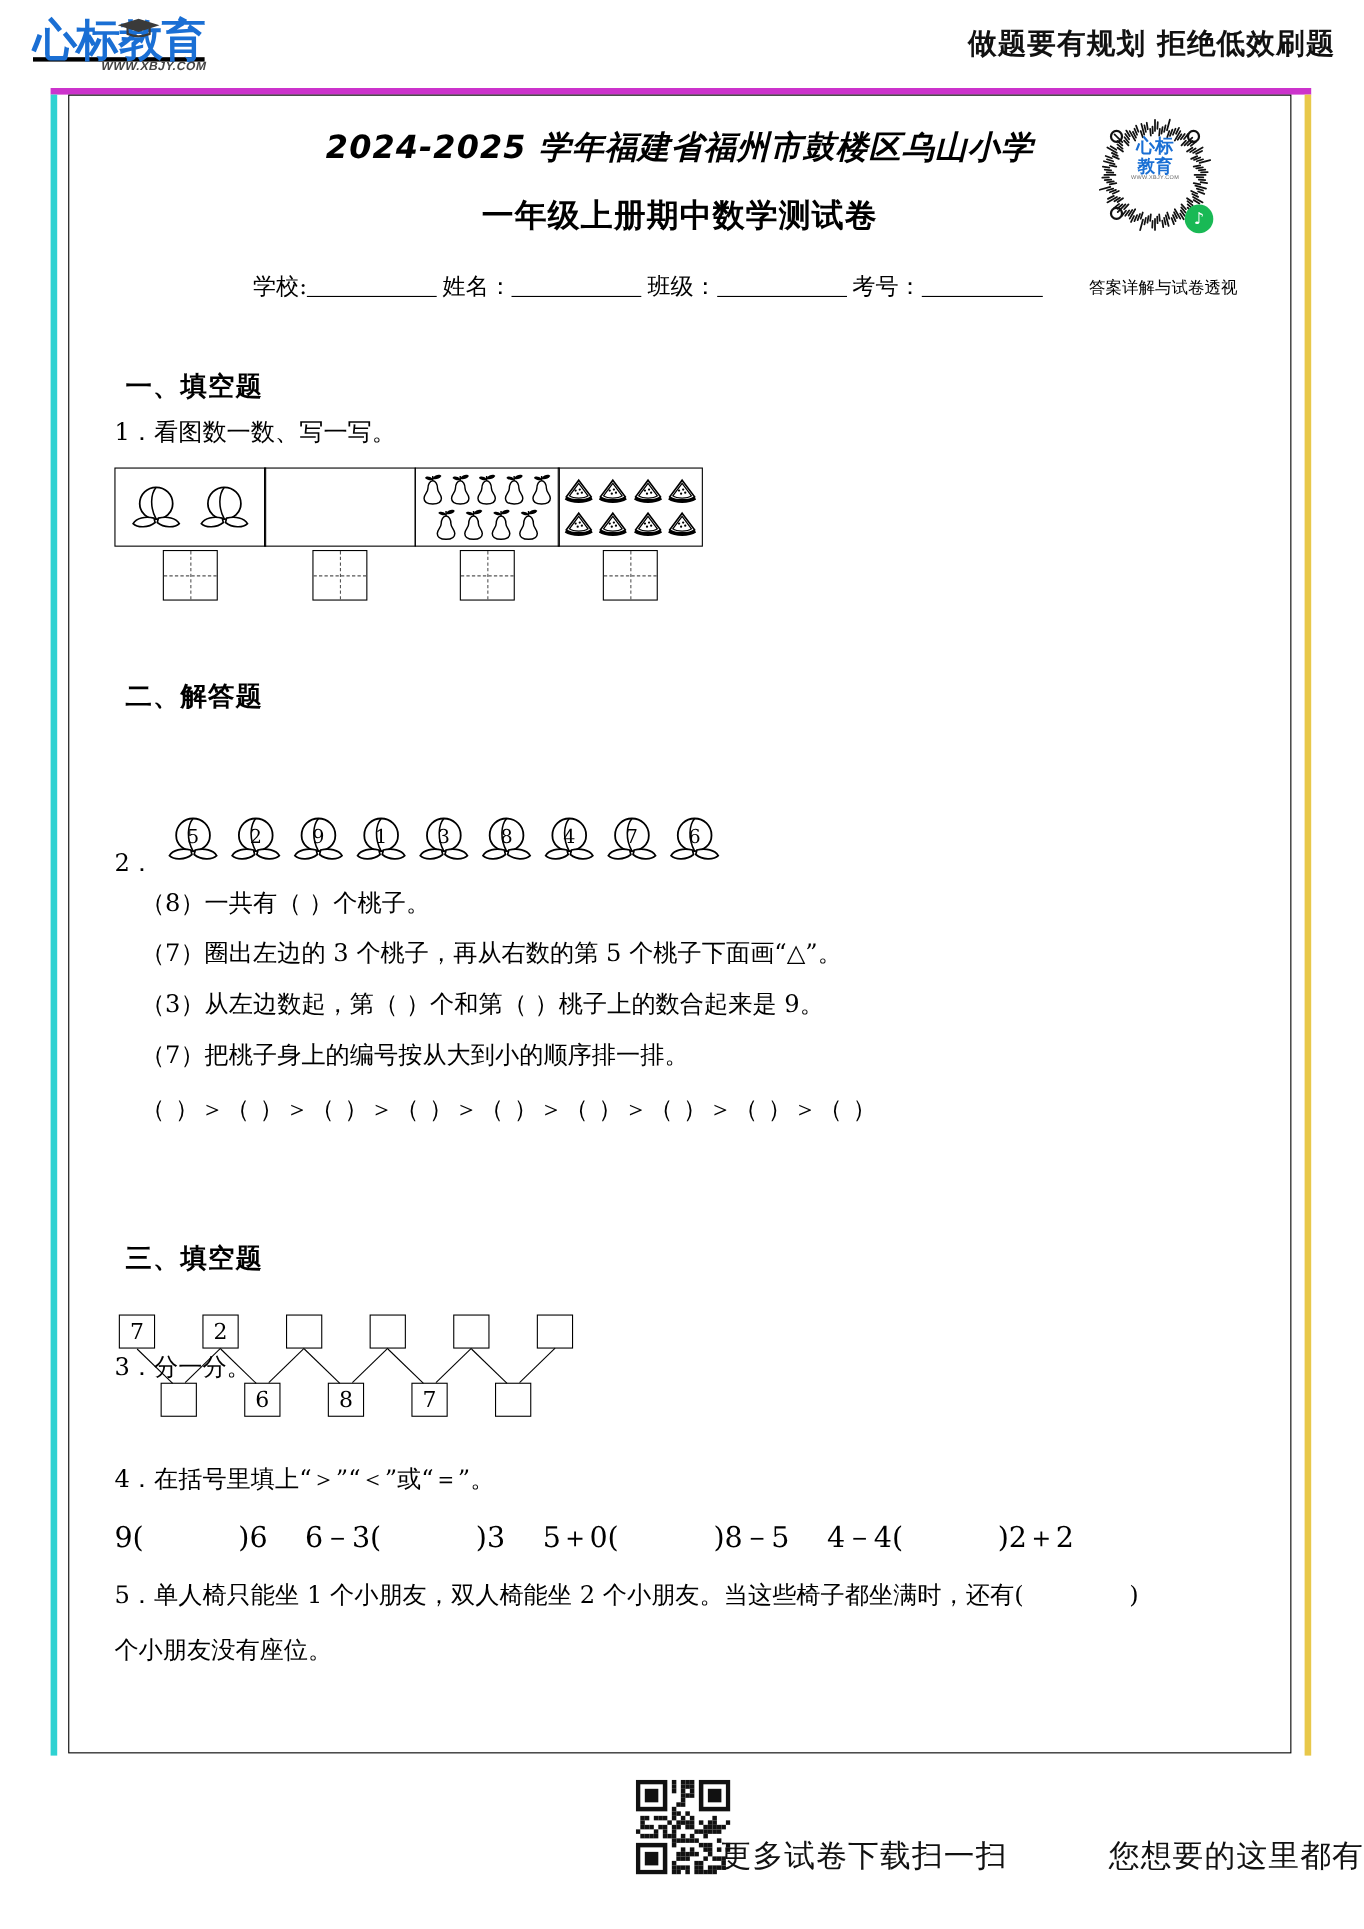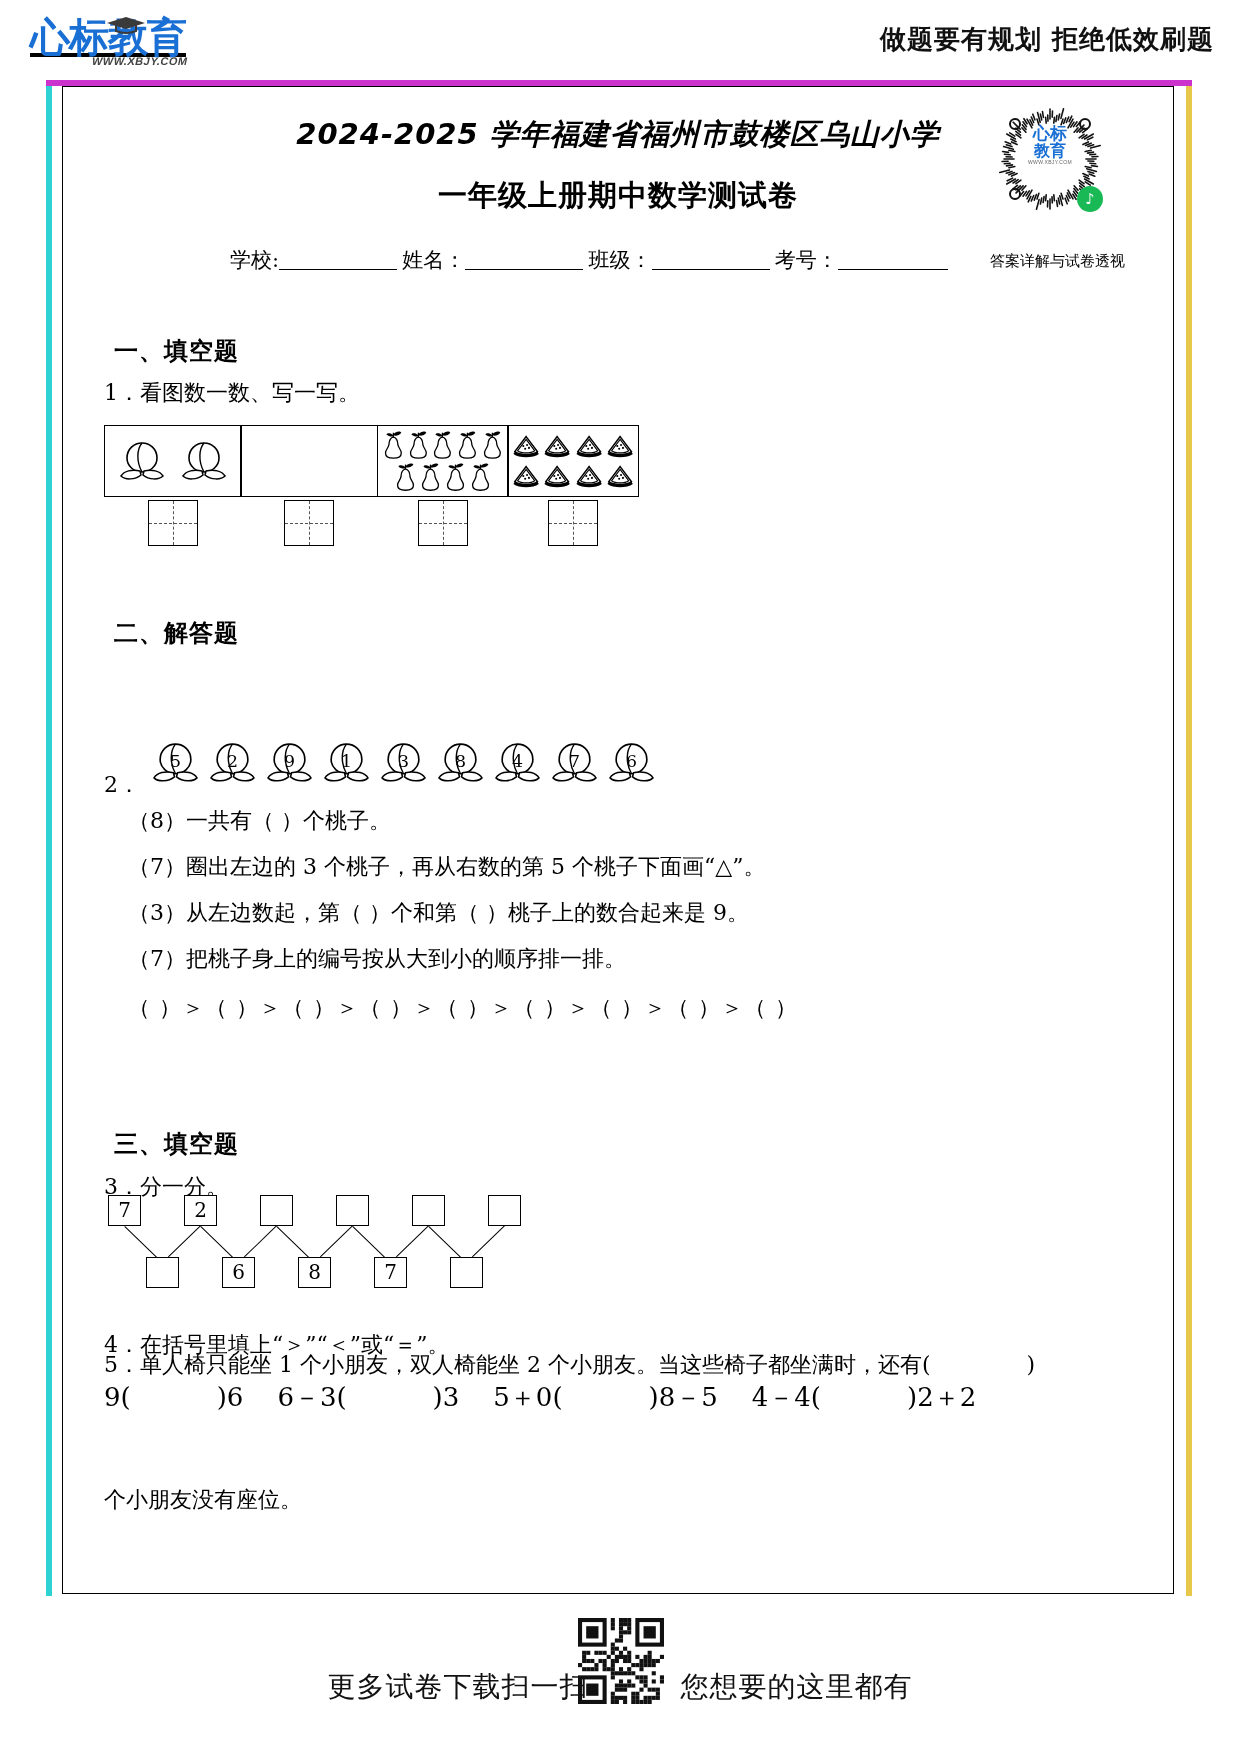--- a/index.html
+++ b/index.html
@@ -166,21 +166,21 @@
   .cmp-row .gap{display:inline-block;width:86px;}
   .cmp-row .sep{display:inline-block;width:34px;}
   
   .footer{
     position:absolute;left:0;top:1640px;width:1240px;height:90px;
   }
   .foot-qr{
     position:absolute;left:578px;top:-22px;width:86px;height:86px;
   }
   .foot-text{
-    position:absolute;left:0;top:28px;width:1240px;text-align:center;
+    position:absolute;left:0;top:28px;width:1240px;text-align:right;
     font-family:"DejaVu Sans","Liberation Sans",sans-serif;
     font-size:28px;letter-spacing:1px;color:#111;
   }
   .foot-text .fl{margin-right:92px;}
 </style>
 </head>
 <body>
 
 <div class="topbar">
   <div class="logo">
@@ -607,21 +607,21 @@
     </div>
   </div>
 
 <div class="q-text ind" style="top:806px">（8）一共有（    ）个桃子。</div>
 <div class="q-text ind" style="top:852px">（7）圈出左边的 3 个桃子，再从右数的第 5 个桃子下面画“△”。</div>
 <div class="q-text ind" style="top:898px">（3）从左边数起，第（    ）个和第（    ）桃子上的数合起来是 9。</div>
 <div class="q-text ind" style="top:944px">（7）把桃子身上的编号按从大到小的顺序排一排。</div>
 <div class="q-text ind" style="top:993px;letter-spacing:1px">（    ）＞（    ）＞（    ）＞（    ）＞（    ）＞（    ）＞（    ）＞（    ）＞（    ）</div>
 
 <div class="sec-h" style="top:1128px">三、填空题</div>
-<div class="q-text" style="top:1172px">
+<div class="q-text" style="top:1228px">
   <span>3．</span><span>分一分。</span>
 </div>
 <div class="decomp" id="decomp">
     <div class="d-box" style="left: 0px; top: 0px;">7</div>
     <div class="d-box" style="left: 76px; top: 0px;">2</div>
     <div class="d-box" style="left: 152px; top: 0px;"></div>
     <div class="d-box" style="left: 228px; top: 0px;"></div>
     <div class="d-box" style="left: 304px; top: 0px;"></div>
     <div class="d-box" style="left: 380px; top: 0px;"></div>
     <div class="d-box" style="left: 38px; top: 62px;"></div>
@@ -639,21 +639,21 @@
     <div class="d-line" style="left: 320.5px; top: 31px; width: 44.5533px; transform: rotate(135.909deg);"></div>
     <div class="d-line" style="left: 320.5px; top: 31px; width: 44.5533px; transform: rotate(44.0906deg);"></div>
     <div class="d-line" style="left: 396.5px; top: 31px; width: 44.5533px; transform: rotate(135.909deg);"></div>
   </div>
 
 <div class="q-text" style="top:1330px">
   <span>4．</span><span>在括号里填上“＞”“＜”或“＝”。</span>
 </div>
 <div class="cmp-row" id="cmp-row"><span>9(</span><span class="gap"></span><span>)6</span><span class="sep"></span><span>6－3(</span><span class="gap"></span><span>)3</span><span class="sep"></span><span>5＋0(</span><span class="gap"></span><span>)8－5</span><span class="sep"></span><span>4－4(</span><span class="gap"></span><span>)2＋2</span></div>
 
-<div class="q-text" style="top:1350px">
+<div class="q-text" style="top:1435px">
   <span>5．</span><span>单人椅只能坐 1 个小朋友，双人椅能坐 2 个小朋友。当这些椅子都坐满时，还有(</span><span class="blank-u" style="width:96px;border-bottom:none"></span><span>)</span>
 </div>
 <div class="q-text" style="top:1485px">个小朋友没有座位。</div>
 
 <div class="footer">
   <div class="foot-qr">
     <svg viewBox="0 0 86 86" width="86" height="86">
       <rect x="0" y="0" width="86" height="86" fill="#fff"></rect>
       <g id="qr-matrix-g" fill="#111">
           <rect x="32.76190476190476" y="0" width="4.095238095238095" height="4.095238095238095"></rect>

